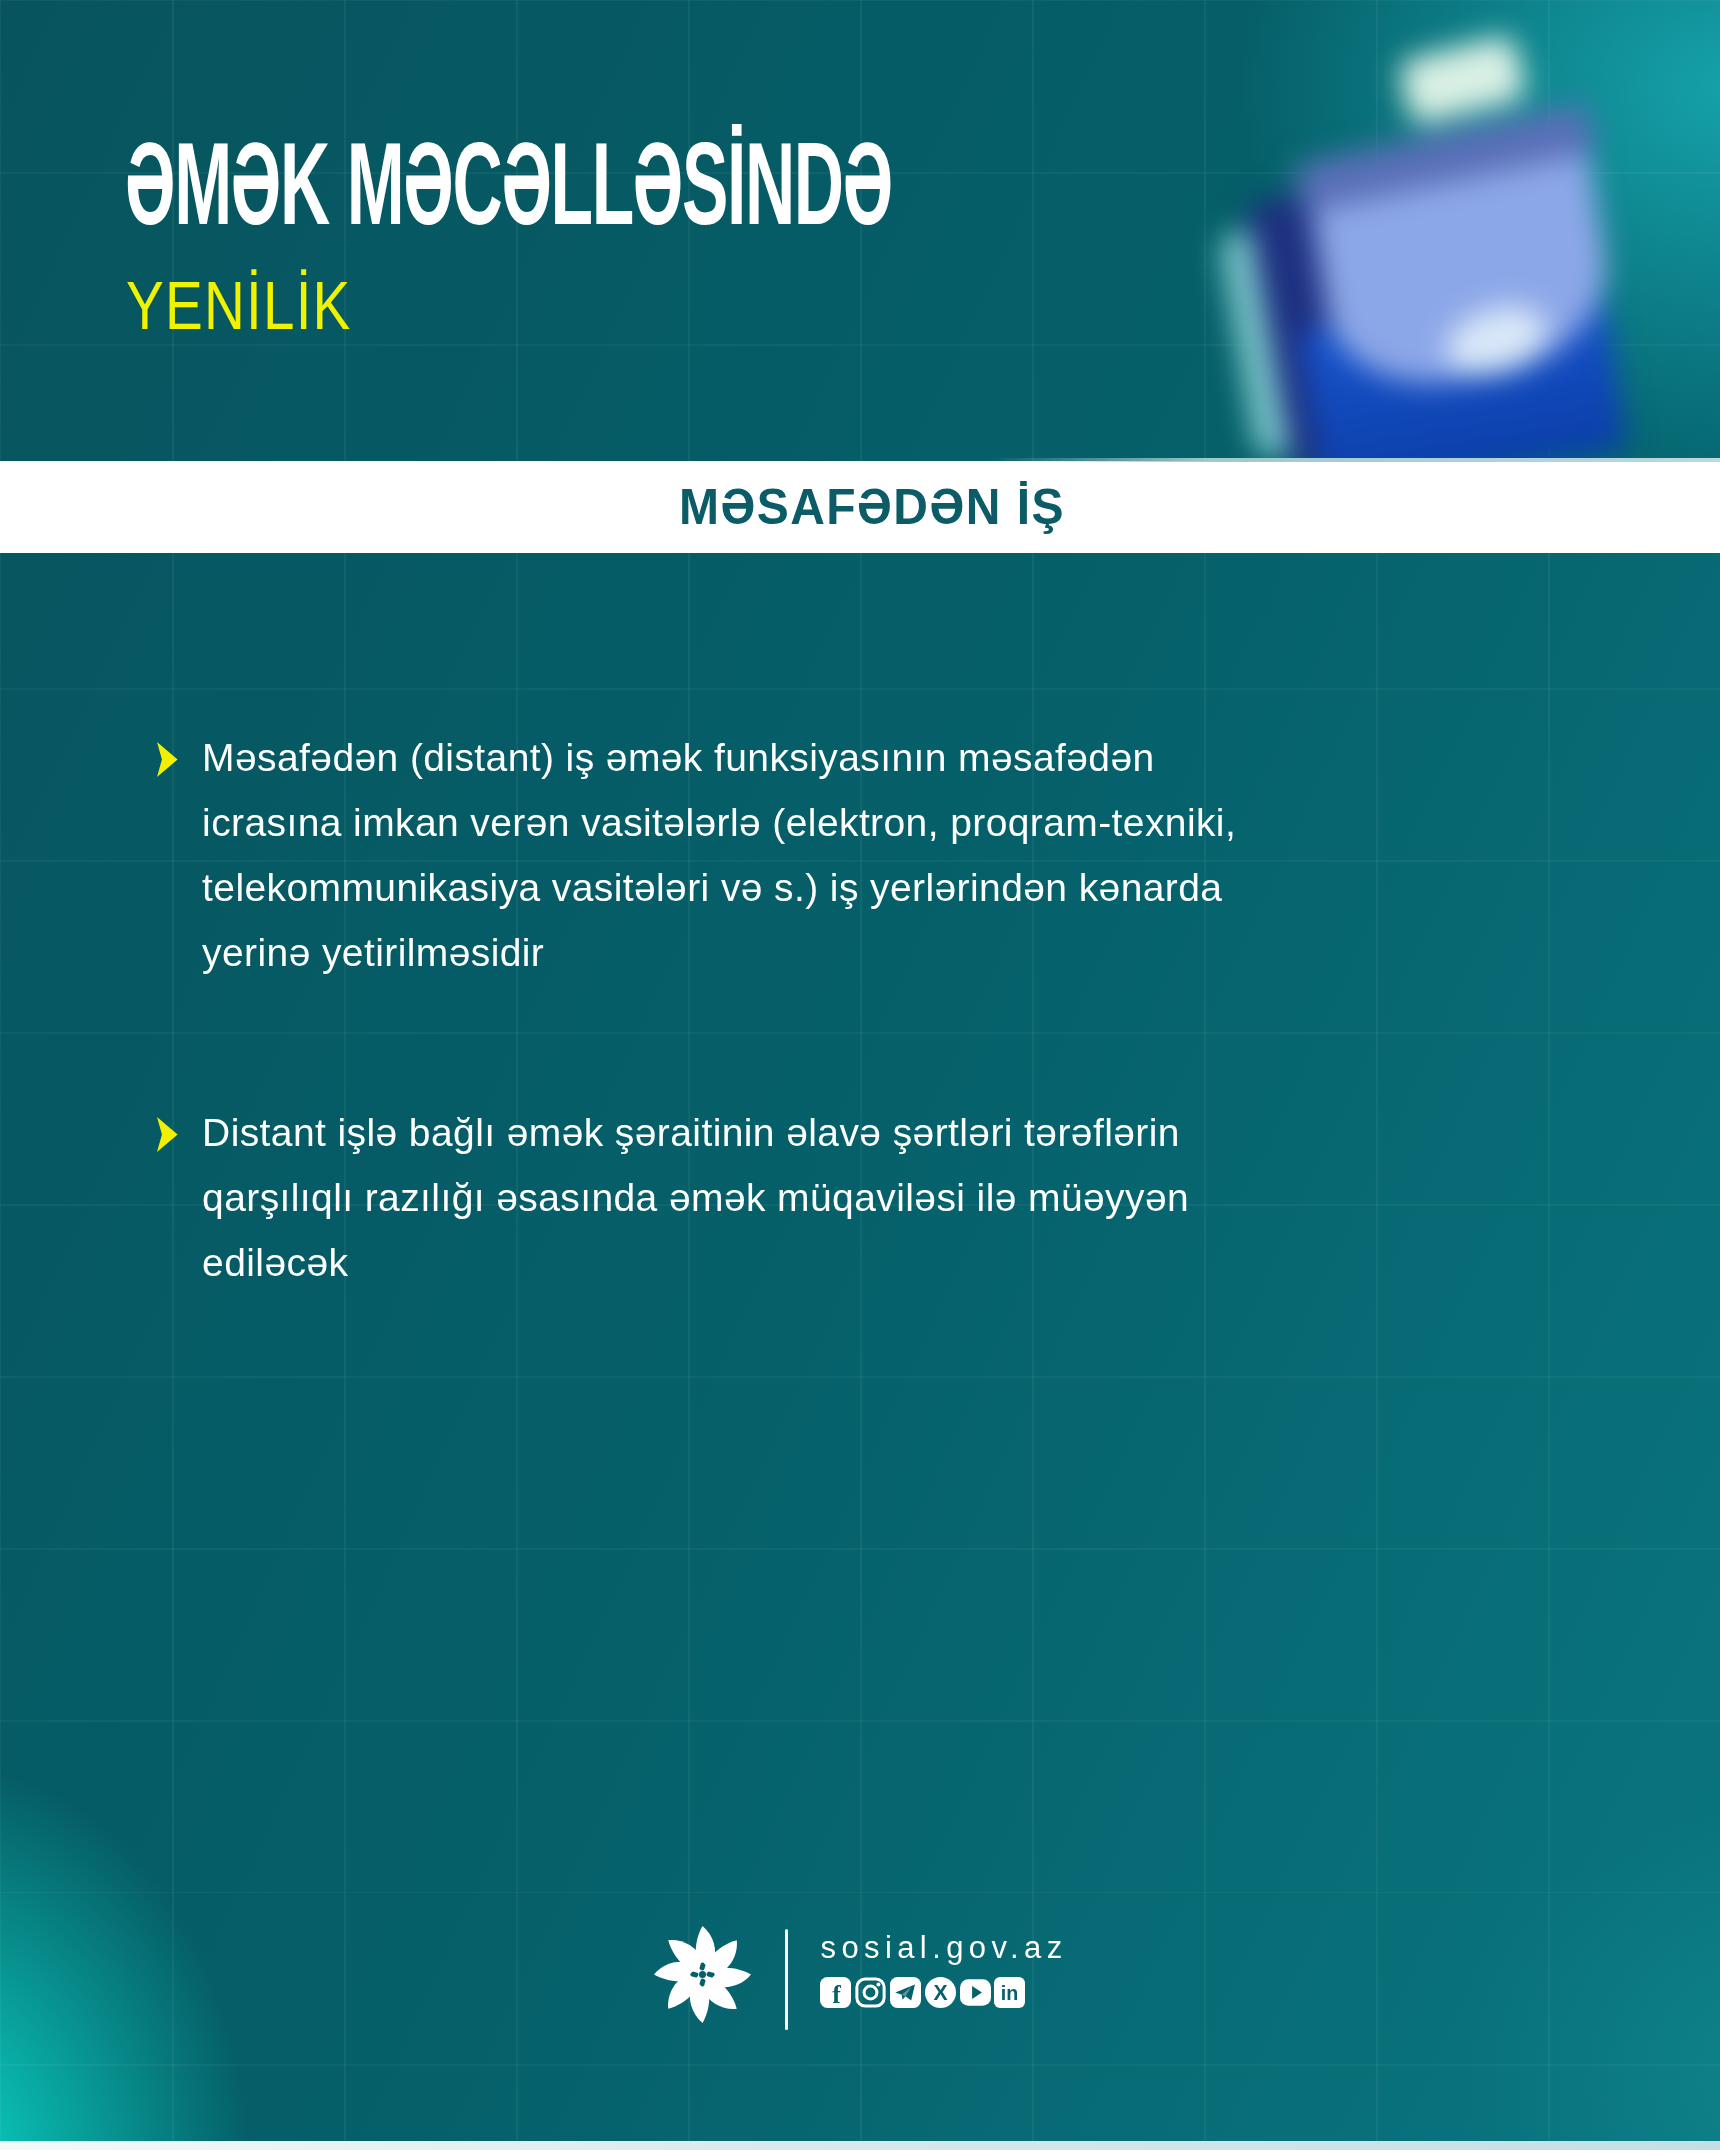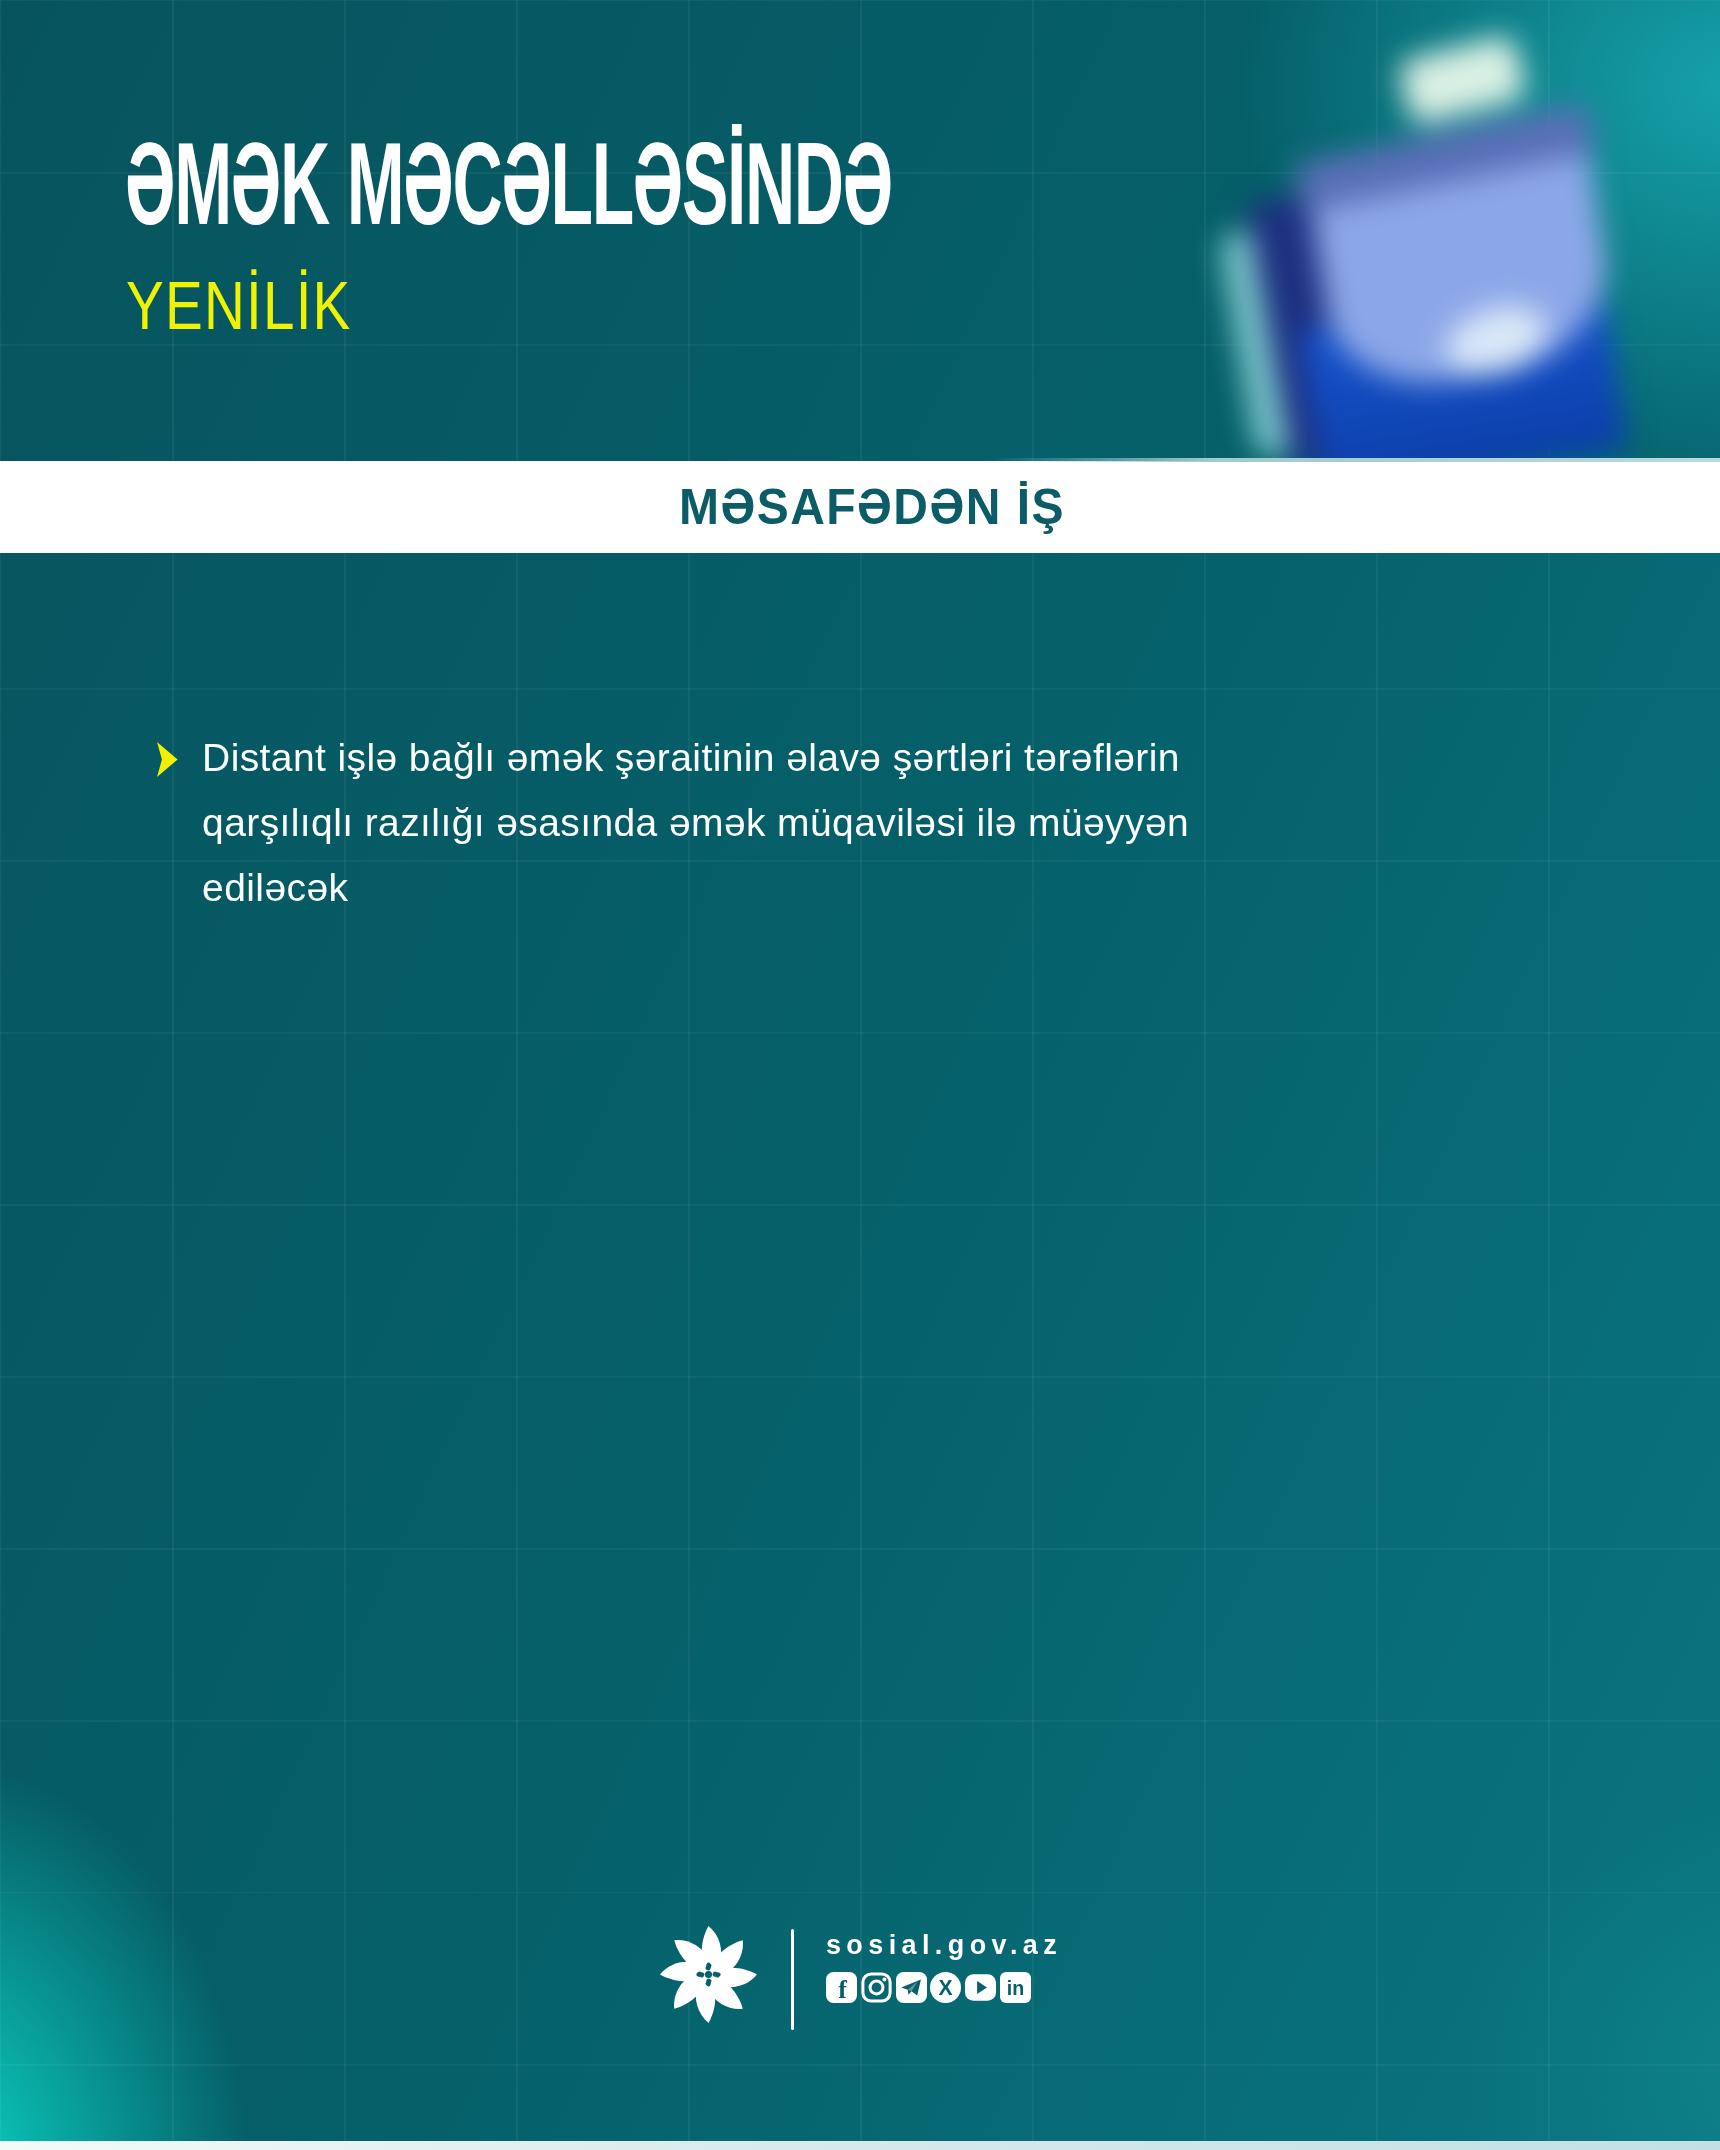--- a/index.html
+++ b/index.html
@@ -86,21 +86,21 @@
   }
   .footer-inner{display:flex;align-items:flex-start;}
   .logo-wrap{width:101px;height:101px;margin-top:9.2px;}
   .ministry{
     margin:21.4px 0 0 18.3px;color:#ffffff;
     font-size:21.4px;line-height:28px;font-weight:400;letter-spacing:0.4px;
   }
   .divider{width:3.1px;height:101px;background:#ffffff;border-radius:1.5px;margin:13.8px 32px 0 32px;}
   .site-block{margin-top:15.3px;}
   .website{
-    color:#ffffff;font-size:27px;font-weight:700;letter-spacing:5.4px;white-space:nowrap;
+    color:#ffffff;font-size:31px;font-weight:400;letter-spacing:5.4px;white-space:nowrap;
   }
   .socials{display:flex;gap:3.8px;margin-top:10.7px;}
   .icon{width:31px;height:31px;position:relative;flex:0 0 auto;}
   .icon svg{width:100%;height:100%;display:block;}
 
   
   .bottom-strip{
     position:absolute;left:0;bottom:0;width:100%;height:10px;
     background:linear-gradient(90deg,#F3FBF9 0%,#D8EAEC 45%,#C2E0E4 100%);
   }
@@ -122,20 +122,27 @@
   </div>
 
   <div class="title">ƏMƏK MƏCƏLLƏSİNDƏ</div>
   <div class="subtitle">YENİLİK</div>
 
   <div class="banner">
     <div class="banner-text">MƏSAFƏDƏN İŞ</div>
   </div>
 
   <div class="bullets">
+    <div class="bullet">
+      <div class="bullet-marker"></div>
+      <div class="bullet-text">Məsafədən (distant) iş əmək funksiyasının məsafədən
+icrasına imkan verən vasitələrlə (elektron, proqram-texniki,
+telekommunikasiya vasitələri və s.) iş yerlərindən kənarda
+yerinə yetirilməsidir</div>
+    </div>
     <div class="bullet">
       <div class="bullet-marker"></div>
       <div class="bullet-text">Distant işlə bağlı əmək şəraitinin əlavə şərtləri tərəflərin
 qarşılıqlı razılığı əsasında əmək müqaviləsi ilə müəyyən
 ediləcək</div>
     </div>
   </div>
 
   <div class="footer">
     <div class="footer-inner">

